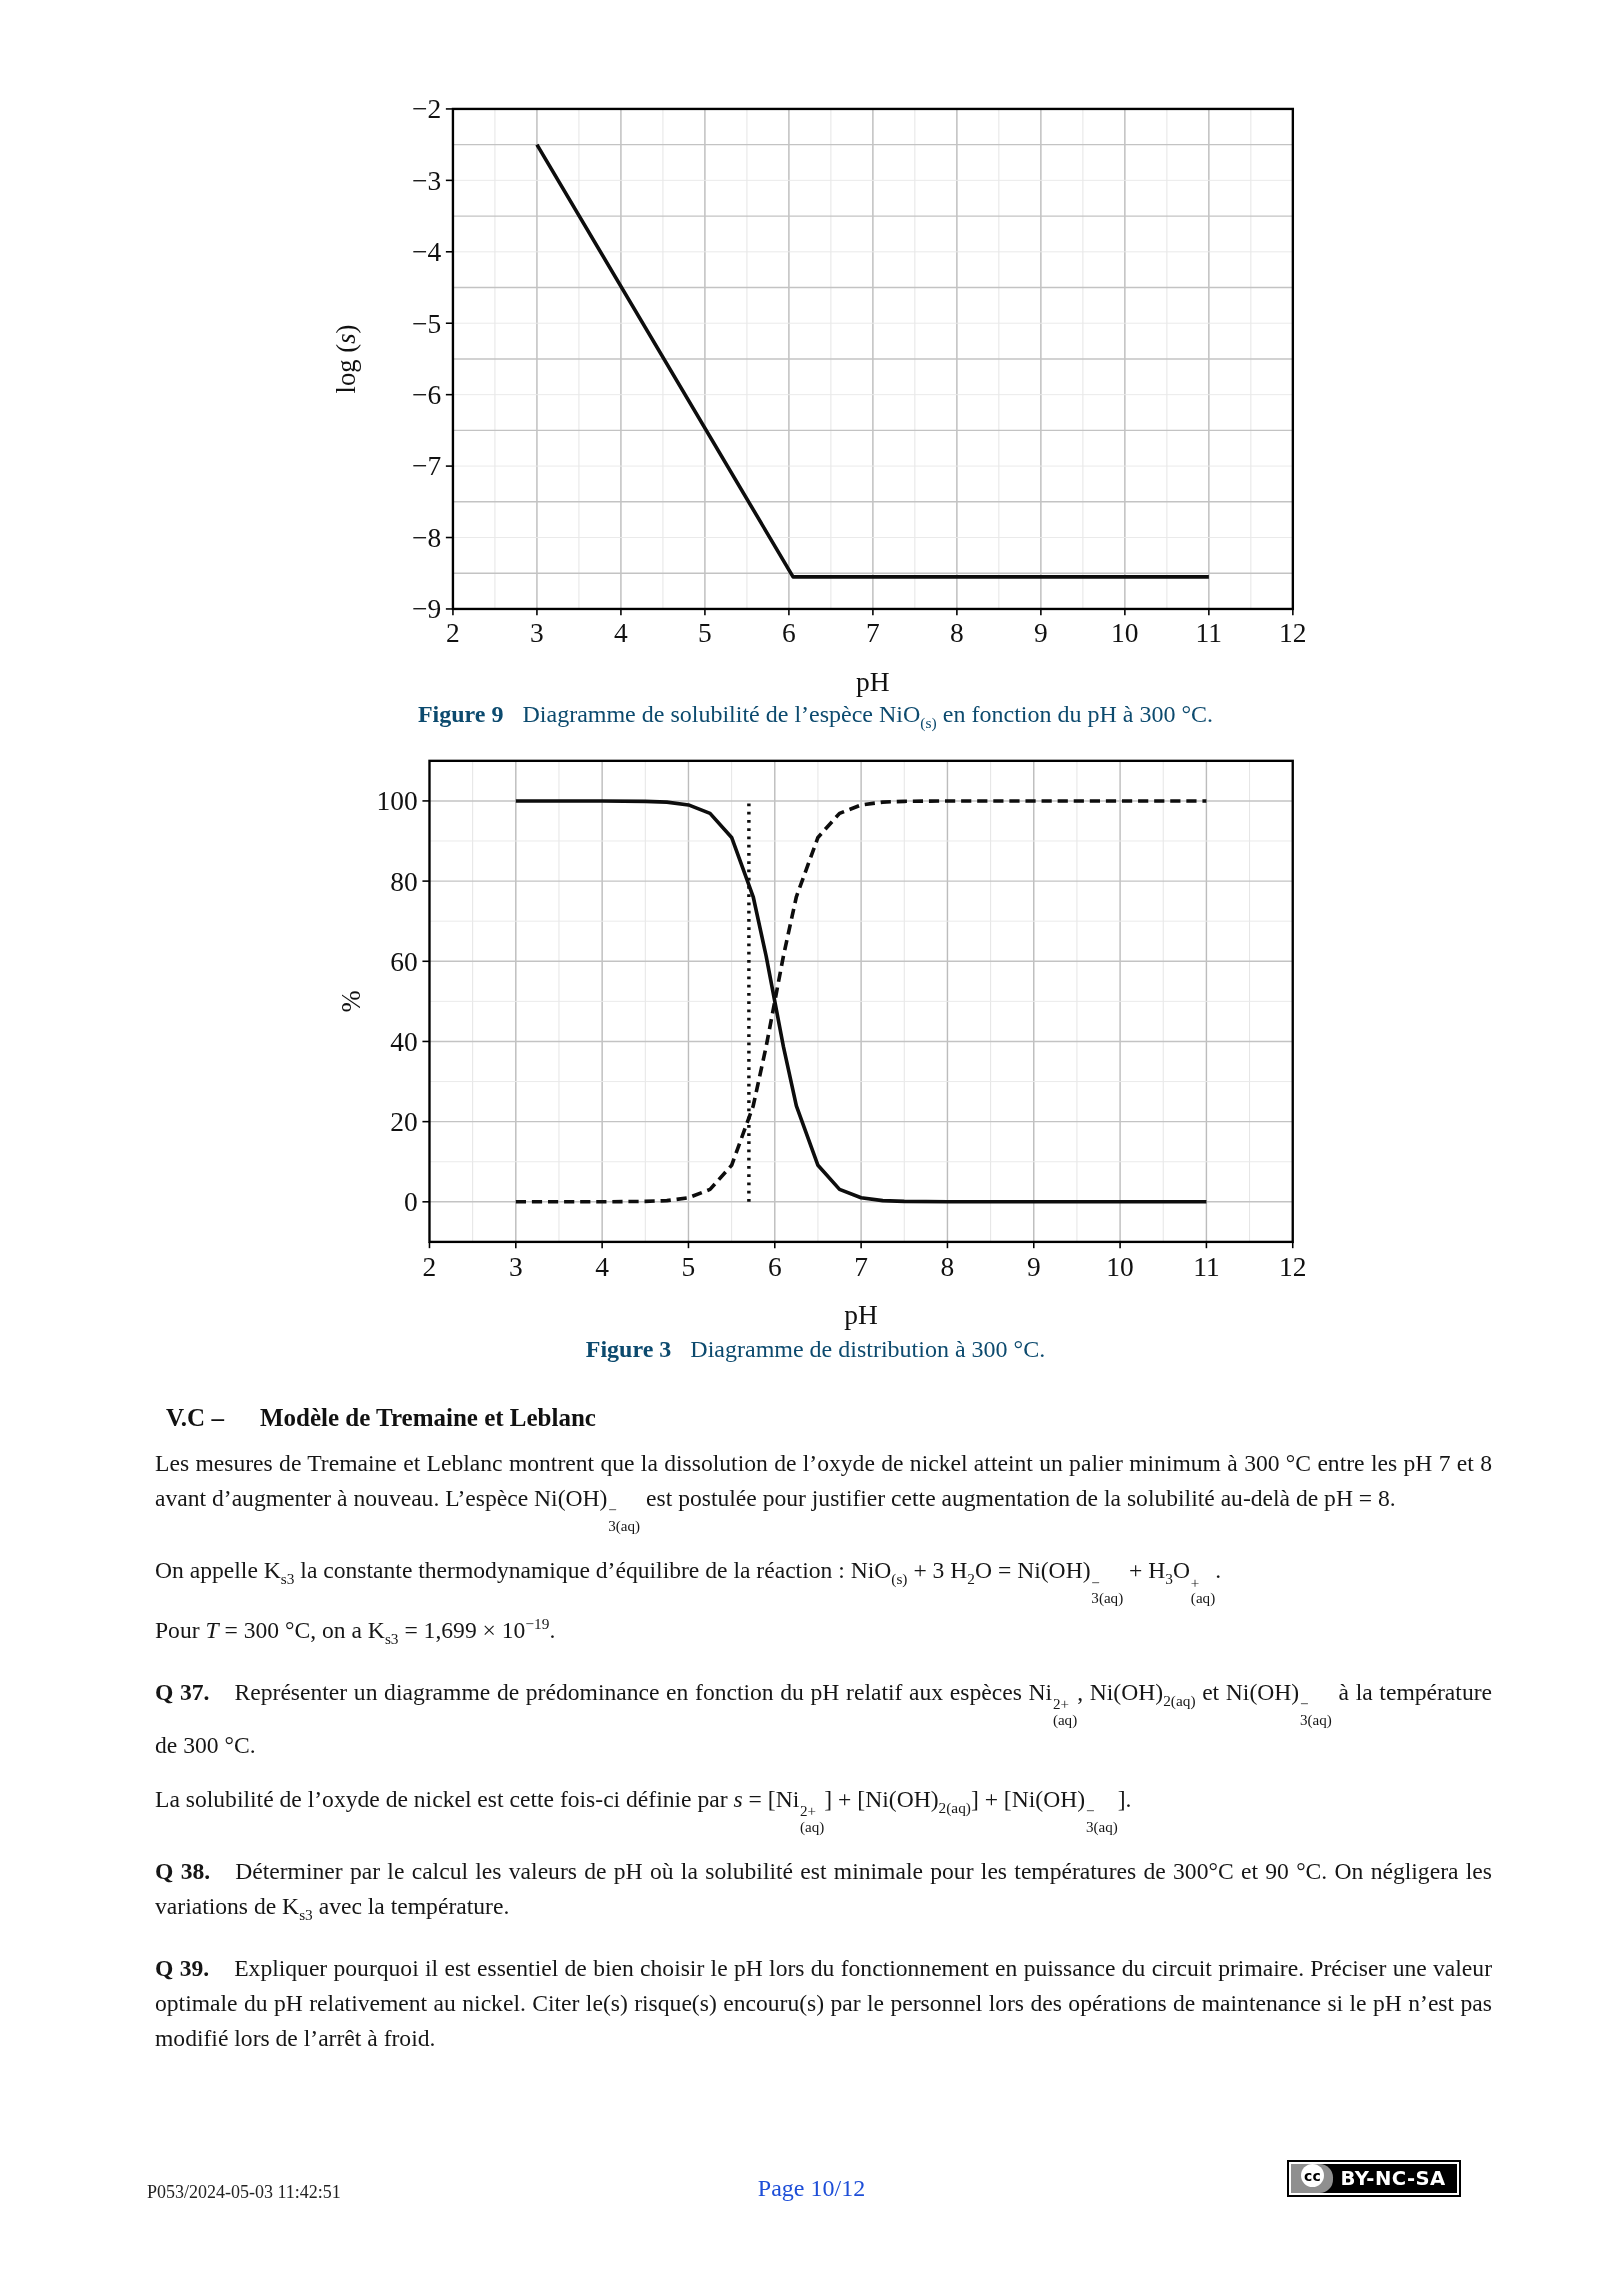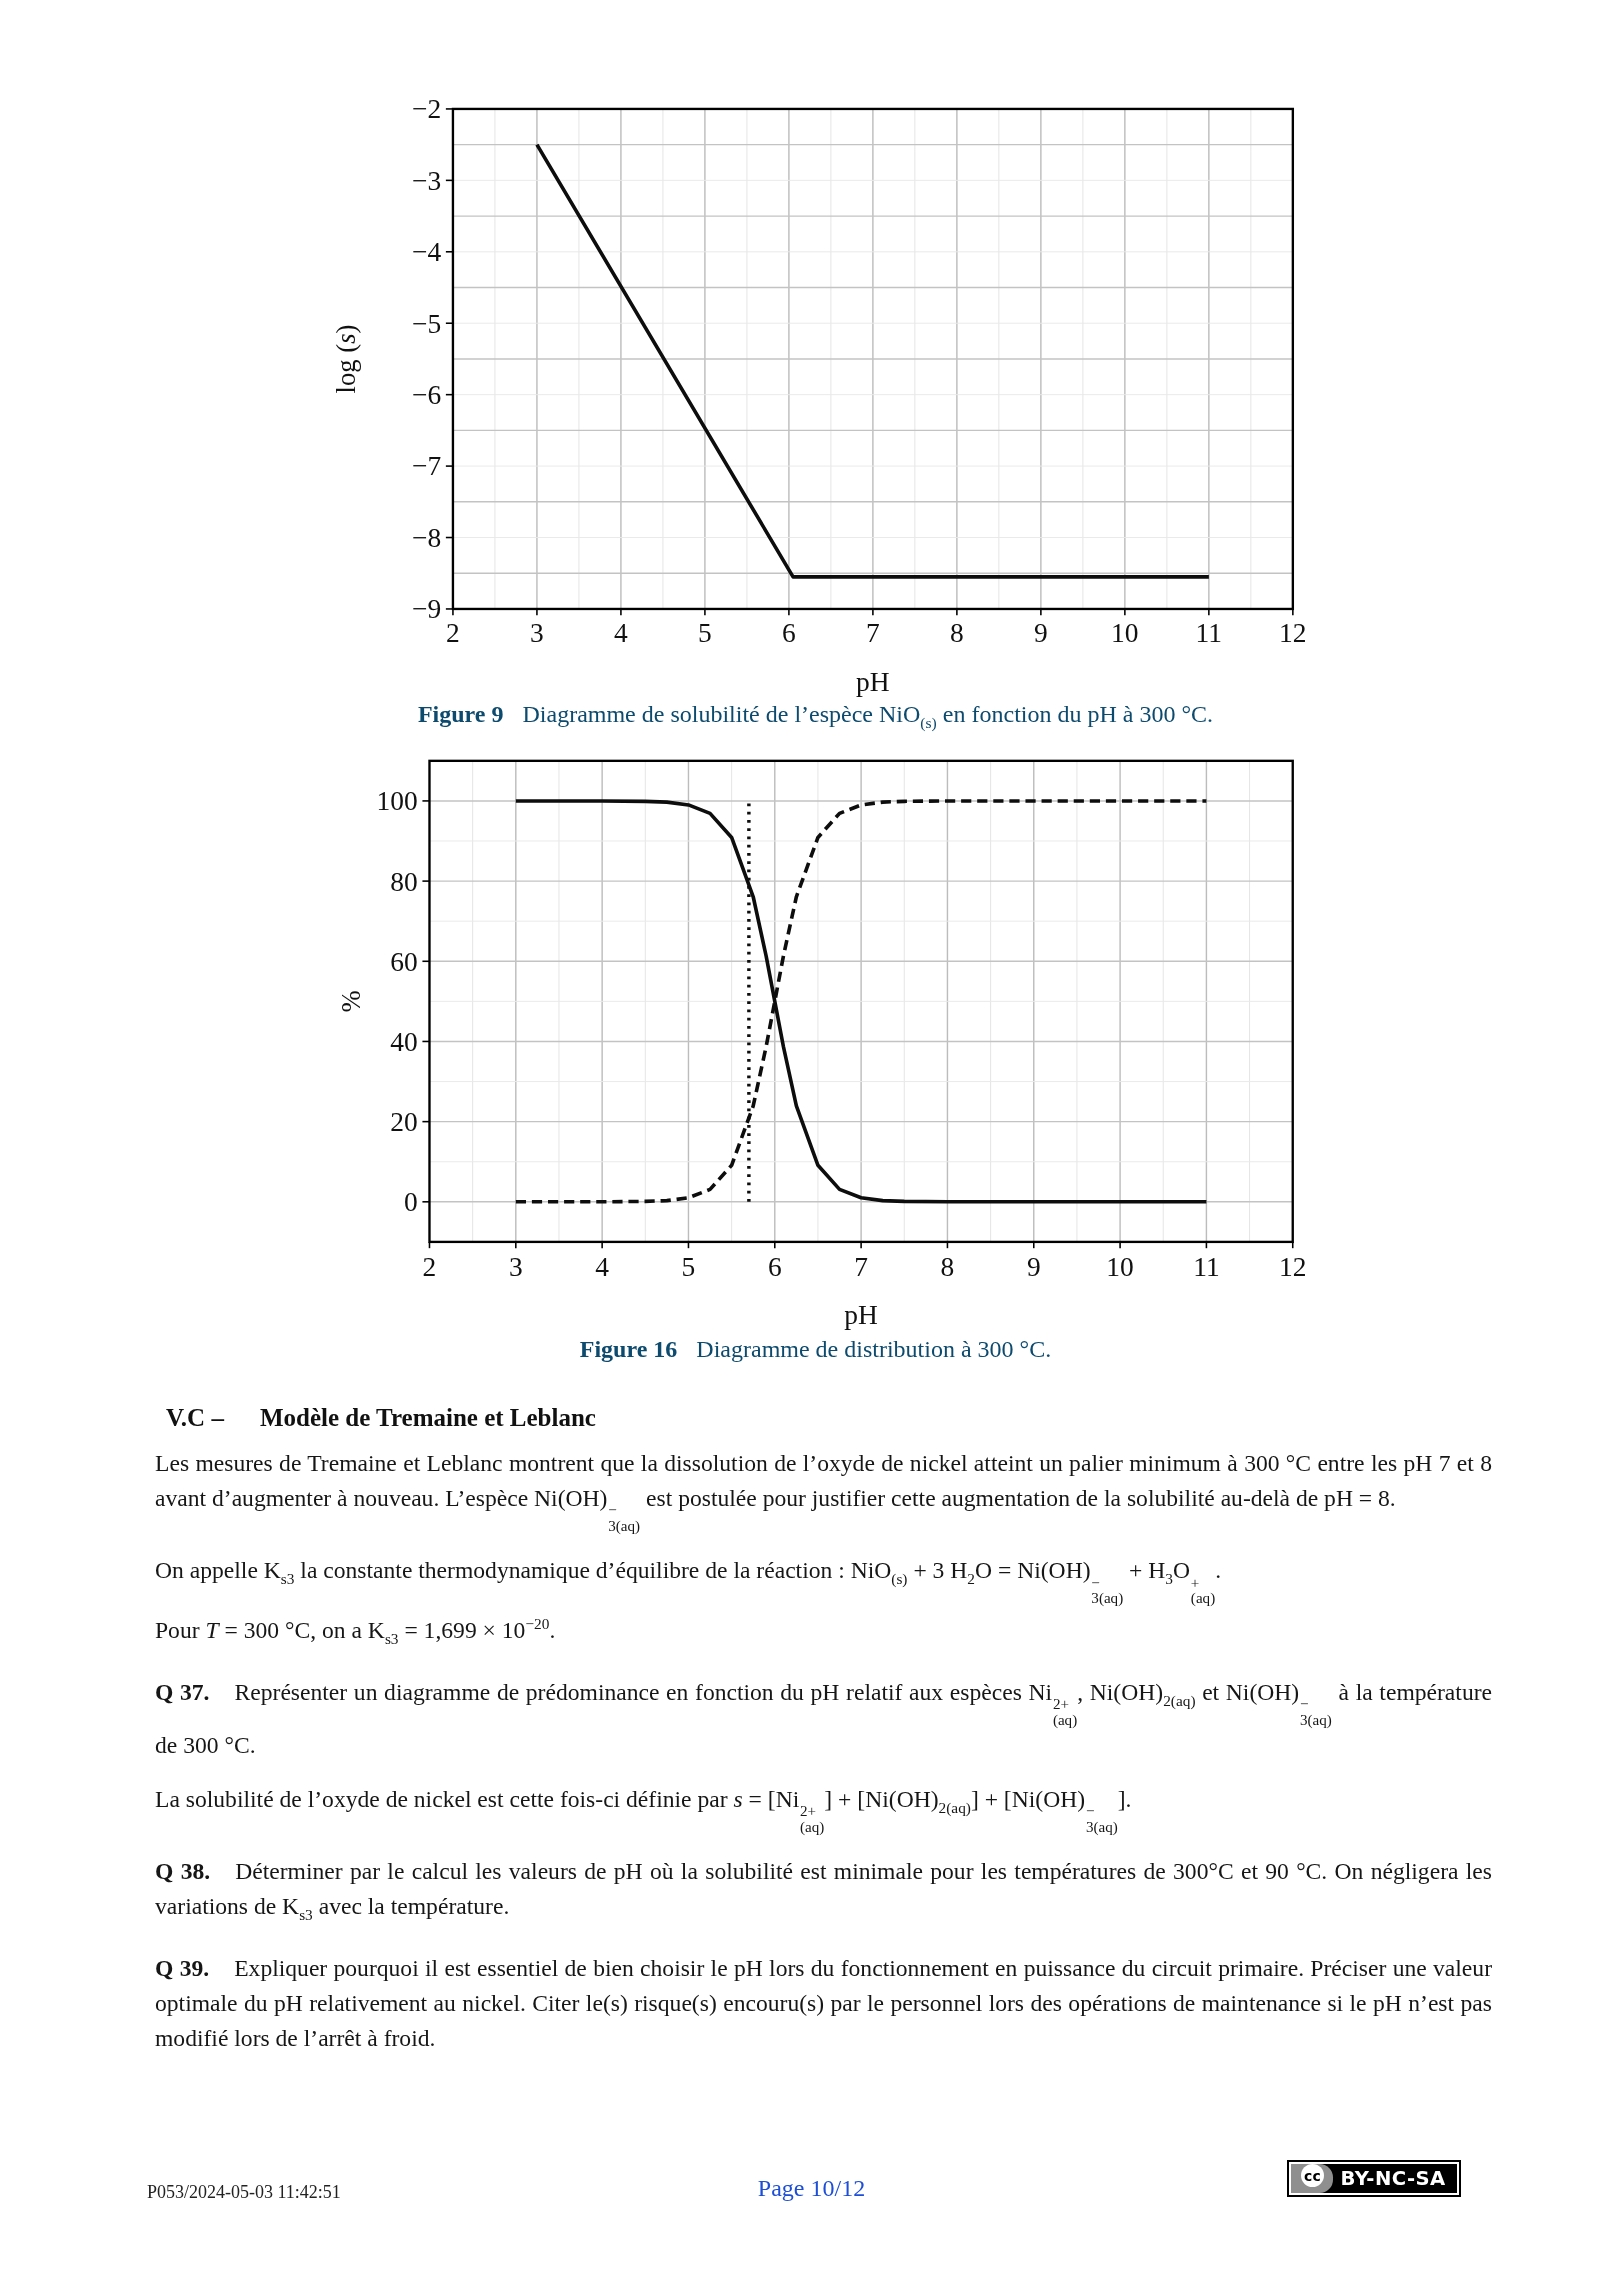--- a/index.html
+++ b/index.html
@@ -215,39 +215,39 @@
       <line x1="138" y1="75.08333333333337" x2="147" y2="75.08333333333337" stroke="#000" stroke-width="2"></line>
       <text x="132" y="87.08333333333337" text-anchor="end" font-size="35" fill="#111">100</text>
       <text x="697" y="742" text-anchor="middle" font-size="35" fill="#111">pH</text>
       <text transform="translate(58,330.5) rotate(-90)" text-anchor="middle" font-size="34" fill="#111">%</text>
       <polyline fill="none" stroke="#0d0d0d" stroke-width="4.6" stroke-linejoin="round" points="257.0,75.1 312.0,75.1 367.0,75.1 422.0,75.6 449.5,76.6 477.0,80.2 504.5,90.9 532.0,121.6 559.5,197.2 576.0,272.8 587.0,330.5 598.0,388.2 614.5,463.8 642.0,539.4 669.5,570.1 697.0,580.8 724.5,584.4 752.0,585.4 807.0,585.9 917.0,585.9 1027.0,585.9 1137.0,585.9"></polyline>
       <polyline fill="none" stroke="#0d0d0d" stroke-width="4.6" stroke-linejoin="round" points="257.0,585.9 312.0,585.9 367.0,585.9 422.0,585.4 449.5,584.4 477.0,580.8 504.5,570.1 532.0,539.4 559.5,463.8 576.0,388.2 587.0,330.5 598.0,272.8 614.5,197.2 642.0,121.6 669.5,90.9 697.0,80.2 724.5,76.6 752.0,75.6 807.0,75.1 917.0,75.1 1027.0,75.1 1137.0,75.1" stroke-dasharray="13 7.5"></polyline>
       <polyline fill="none" stroke="#0d0d0d" stroke-width="4.4" stroke-linejoin="round" points="554.0,585.9 554.0,75.1" stroke-dasharray="3.5 7"></polyline>
     </svg></div>
 
 <div class="caption" style="top:1336px;">
-  <b>Figure 16</b><span>Diagramme de distribution à 300 °C.</span>
+  <b>Figure 3</b><span>Diagramme de distribution à 300 °C.</span>
 </div>
 
 <div class="section-heading">
   <span class="sec-num">V.C –</span><span>Modèle de Tremaine et Leblanc</span>
 </div>
 
 <div id="content">
   <p>Les mesures de Tremaine et Leblanc montrent que la dissolution de l’oxyde de nickel atteint un palier minimum à 300 °C entre les pH 7 et 8 avant d’augmenter à nouveau. L’espèce Ni(OH)<span class="stk">
         <span>−</span>
         <span>3(aq)</span>
       </span> est postulée pour justifier cette augmentation de la solubilité au-delà de pH = 8.</p>
   <p>On appelle K<sub>s3</sub> la constante thermodynamique d’équilibre de la réaction : NiO<sub>(s)</sub> + 3 H<sub>2</sub>O = Ni(OH)<span class="stk">
         <span>−</span>
         <span>3(aq)</span>
       </span> + H<sub>3</sub>O<span class="stk">
         <span>+</span>
         <span>(aq)</span>
-      </span>.<br>Pour <i>T</i> = 300 °C, on a K<sub>s3</sub> = 1,699 × 10<sup>−20</sup>.</p>
+      </span>.<br>Pour <i>T</i> = 300 °C, on a K<sub>s3</sub> = 1,699 × 10<sup>−19</sup>.</p>
   <p><span class="qlabel">Q 37.</span><span>Représenter un diagramme de prédominance en fonction du pH relatif aux espèces Ni<span class="stk">
           <span>2+</span>
           <span>(aq)</span>
         </span>, Ni(OH)<sub>2(aq)</sub> et Ni(OH)<span class="stk">
           <span>−</span>
           <span>3(aq)</span>
         </span> à la température de 300 °C.</span></p>
   <p>La solubilité de l’oxyde de nickel est cette fois-ci définie par <i>s</i> = [Ni<span class="stk">
         <span>2+</span>
         <span>(aq)</span>

